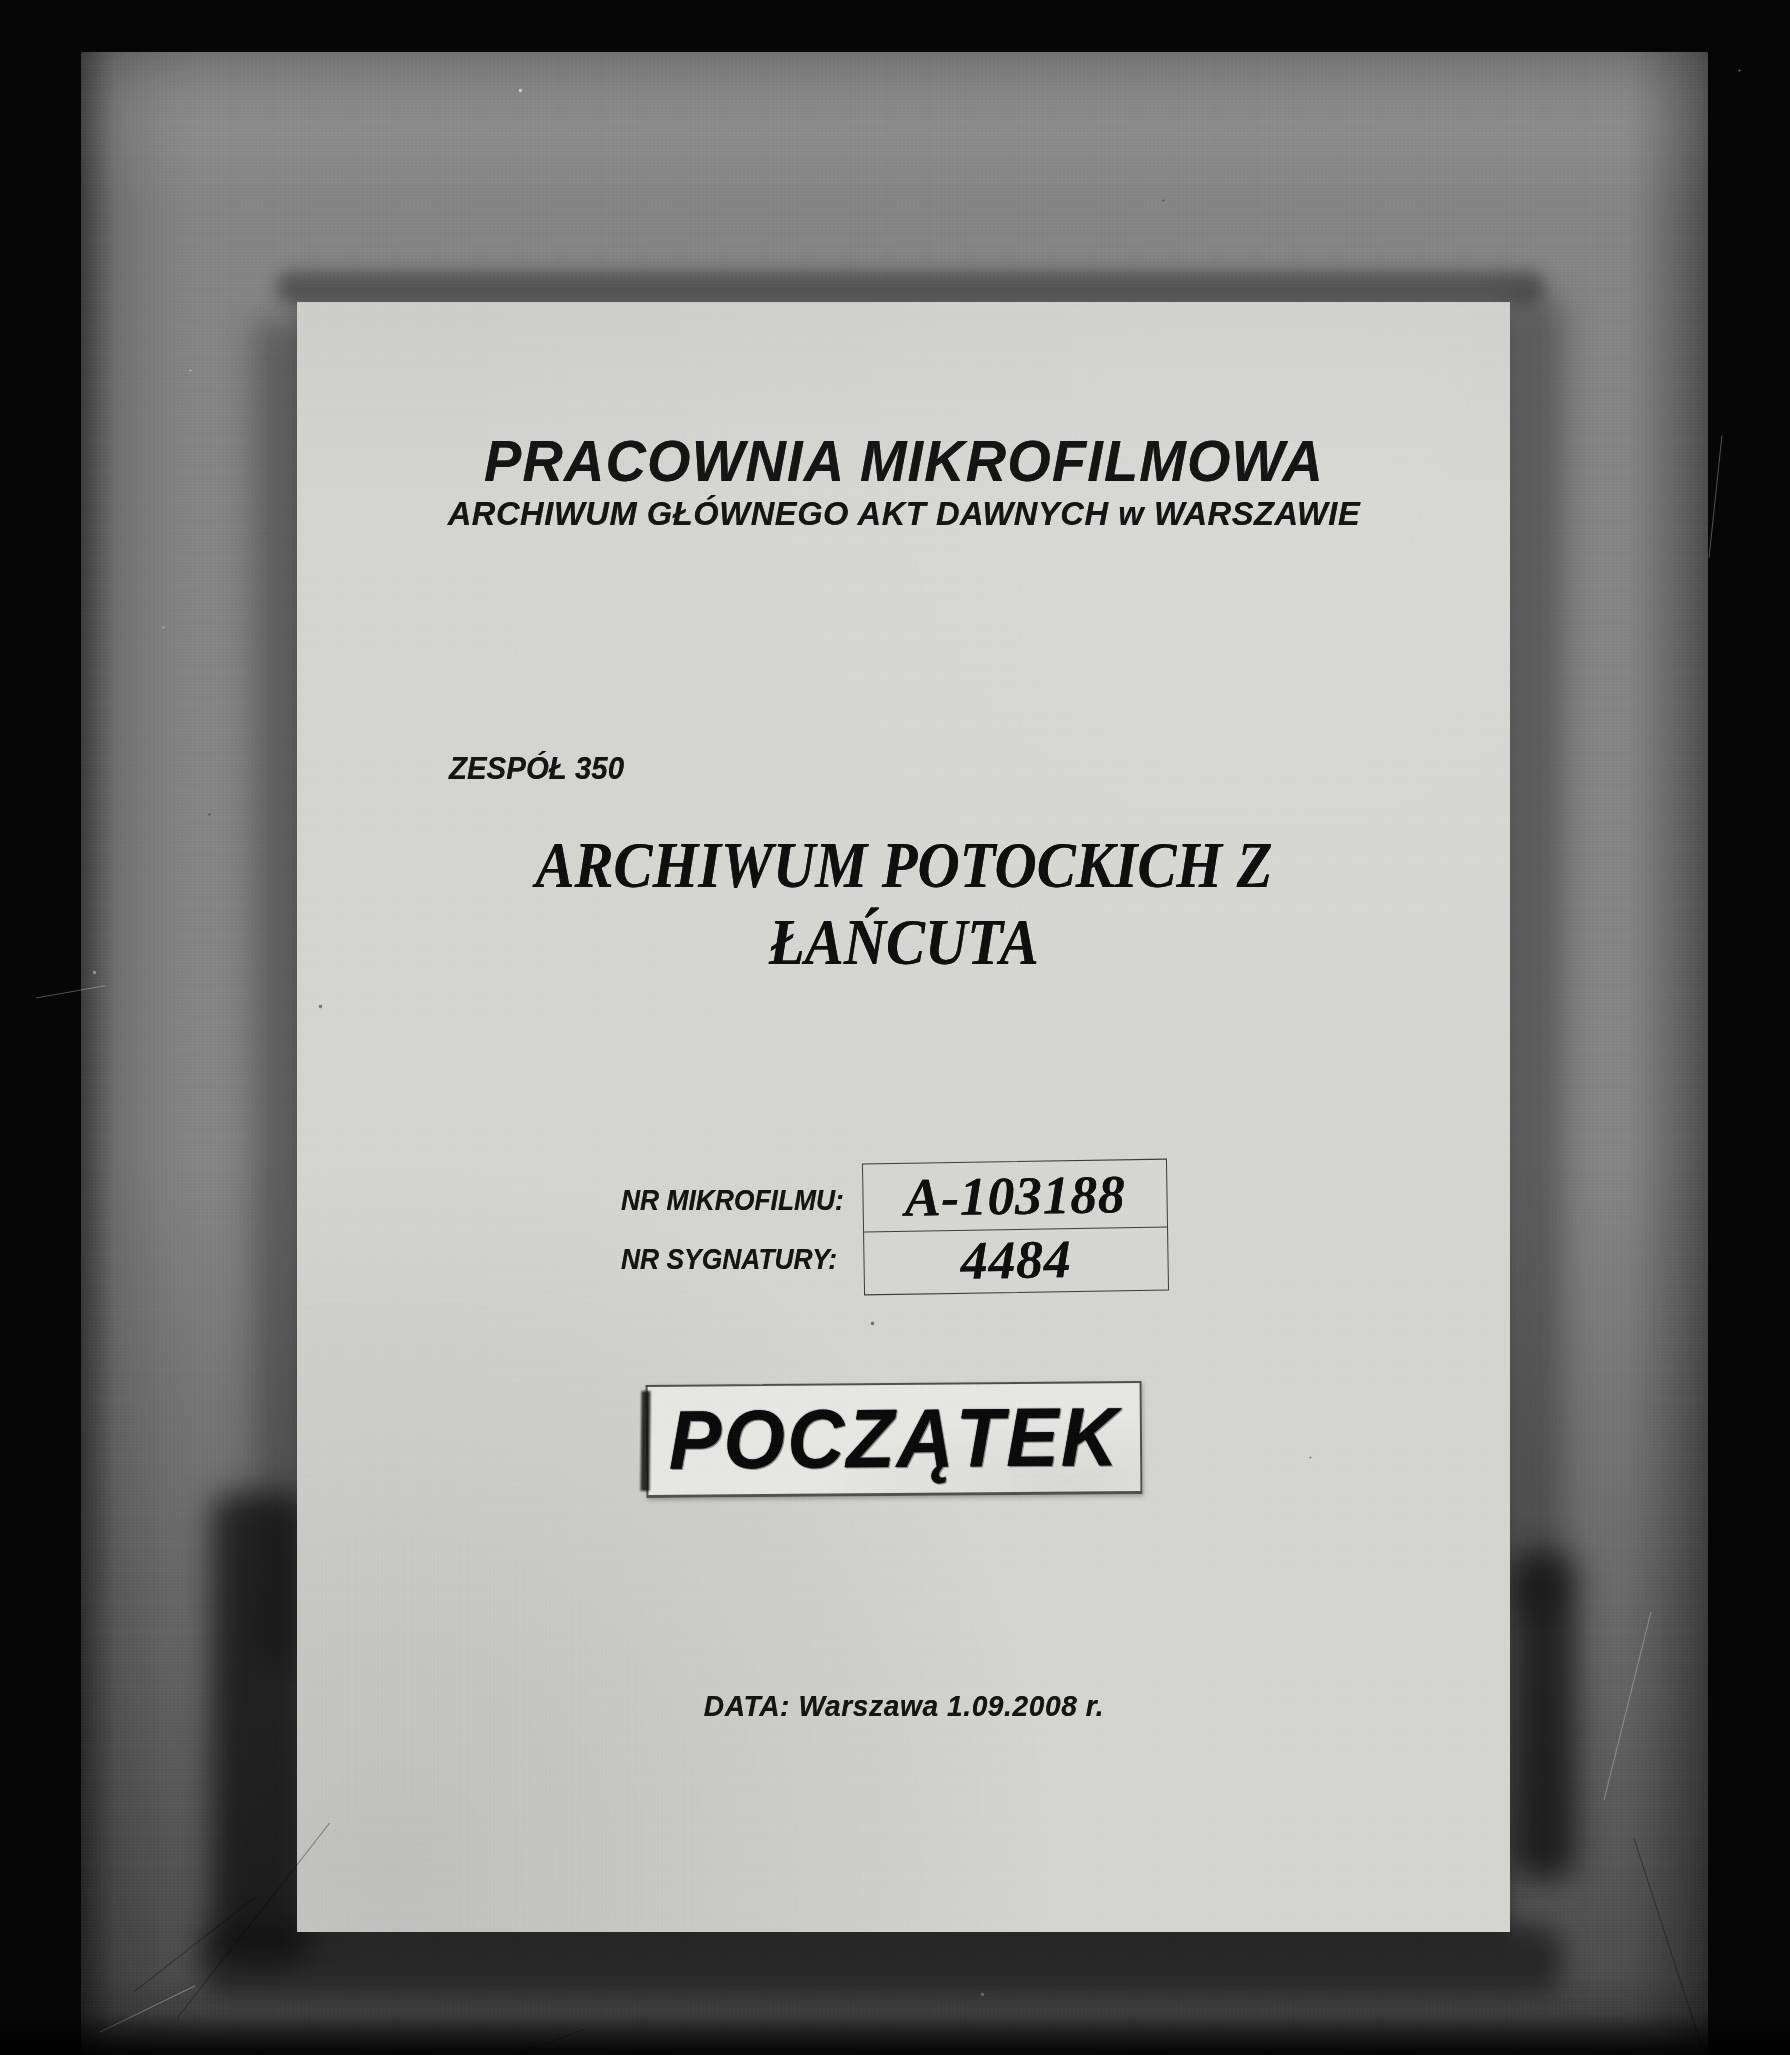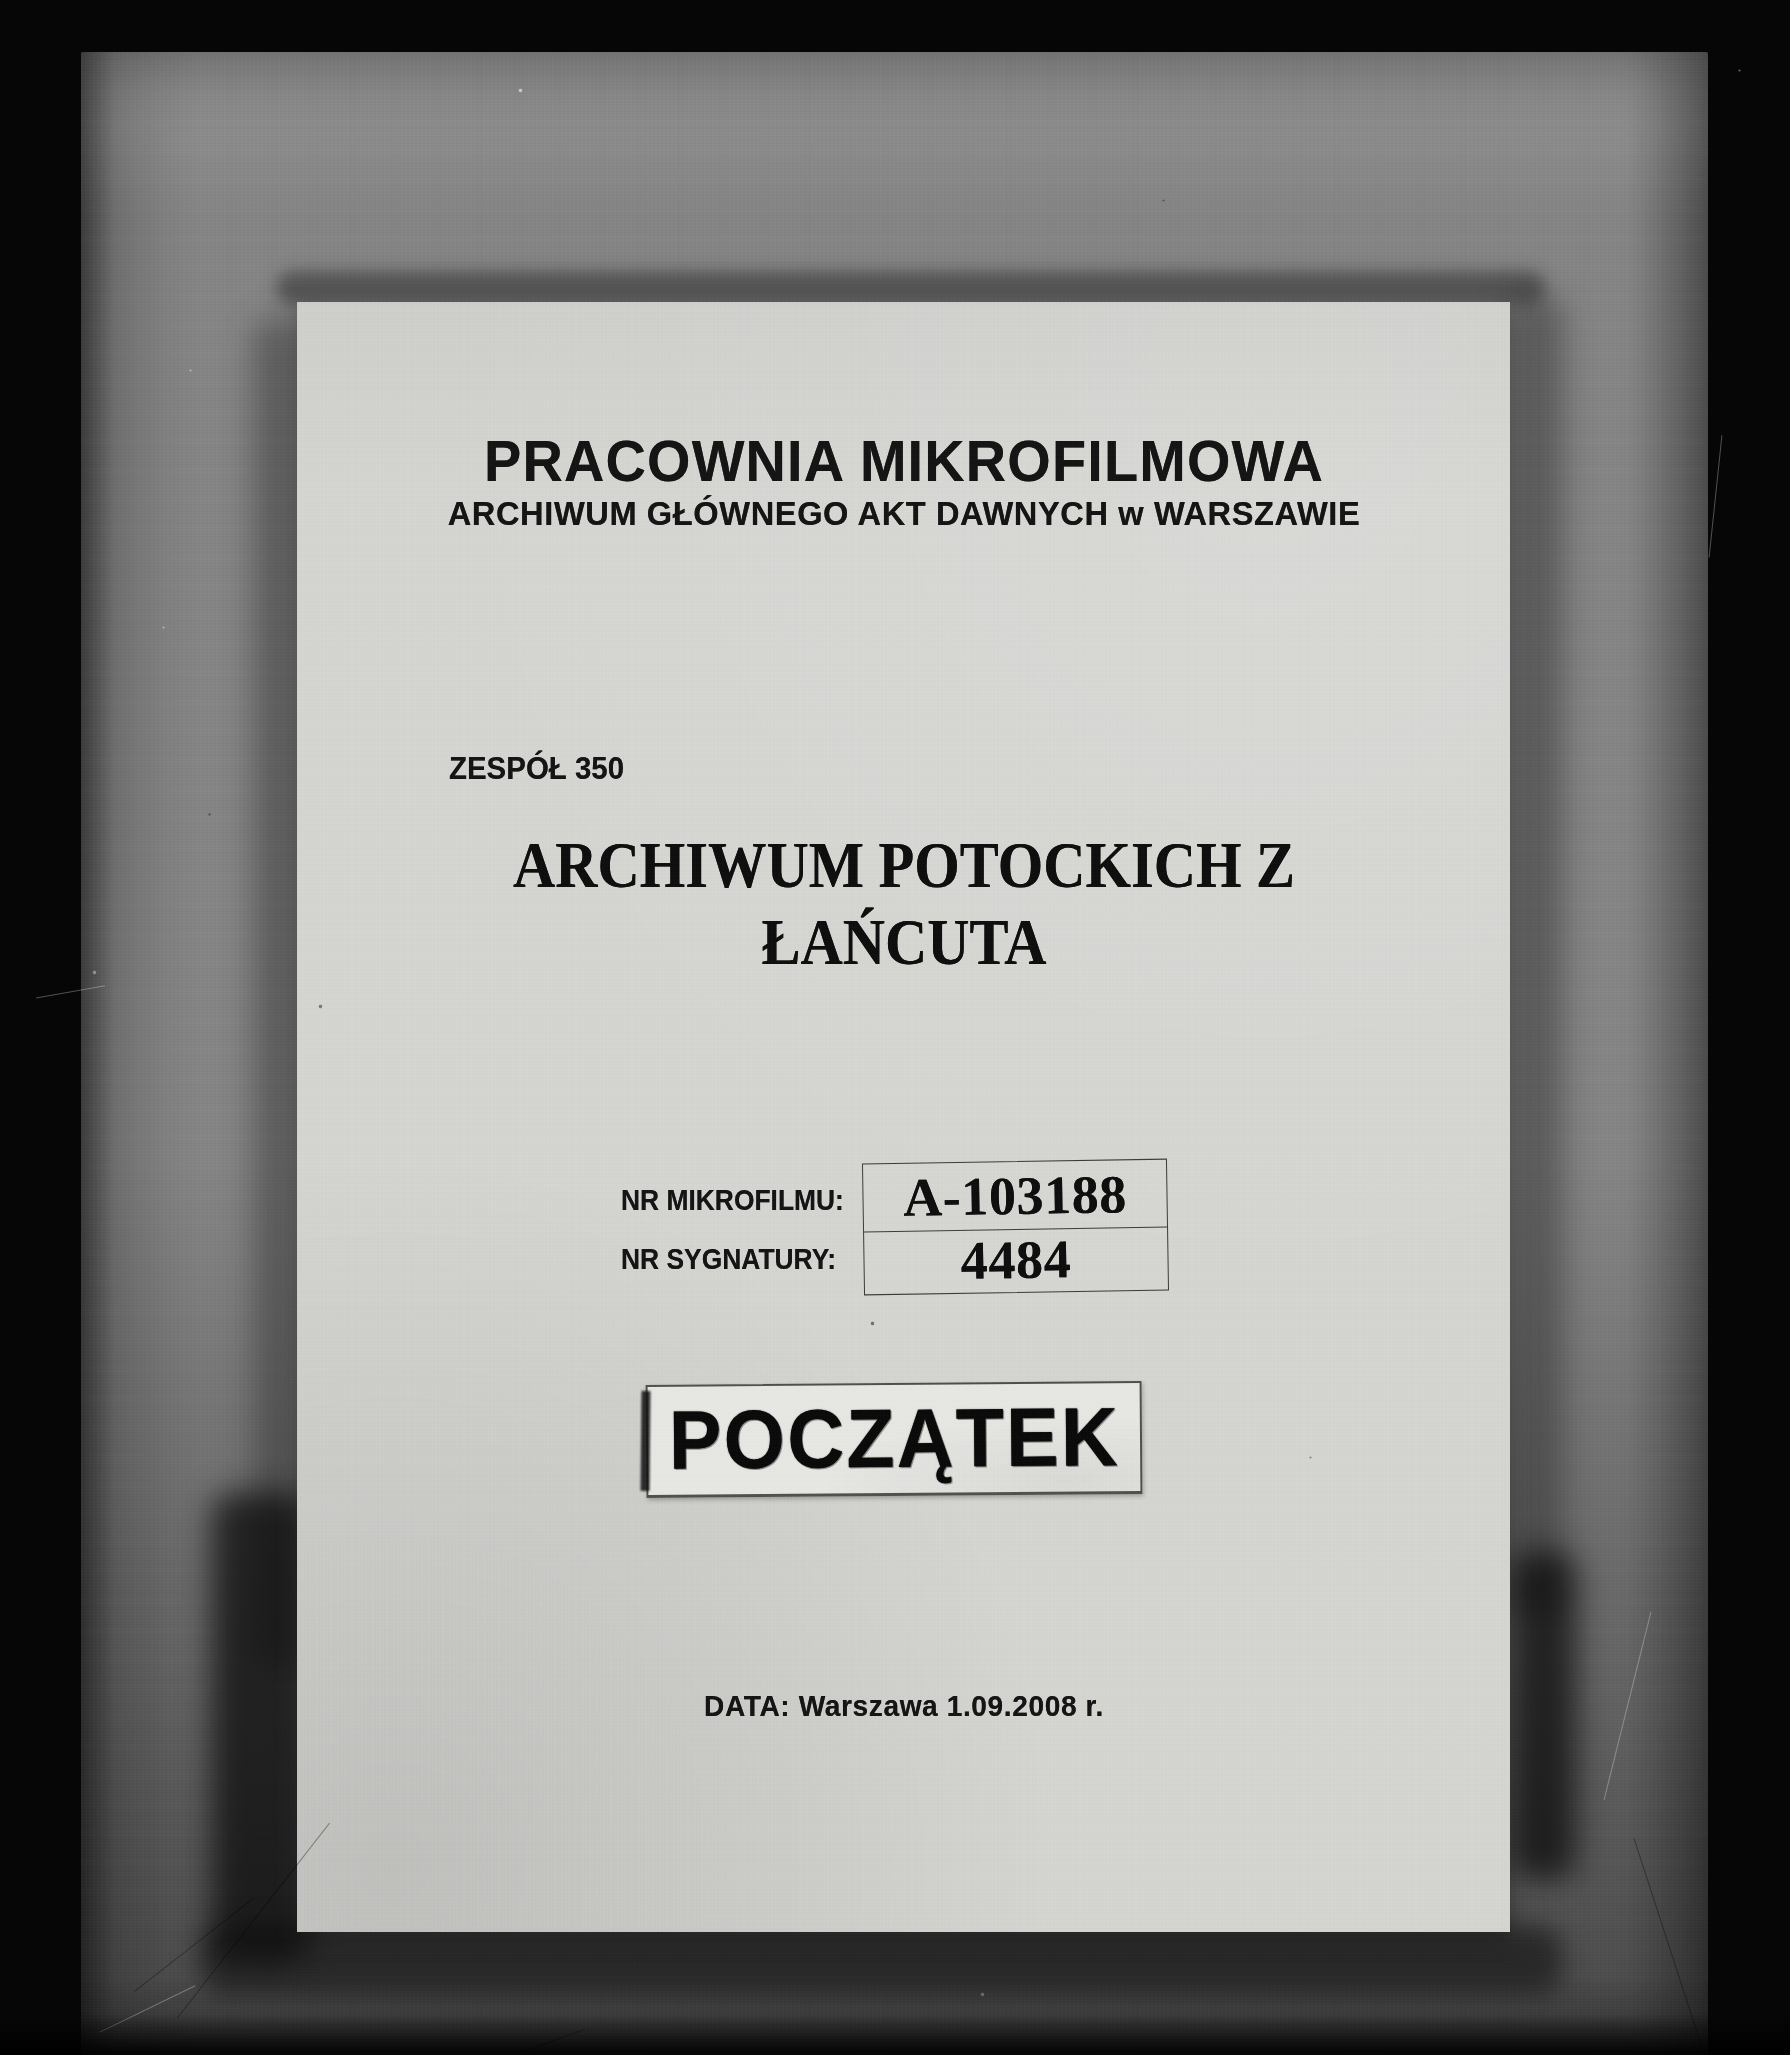--- a/index.html
+++ b/index.html
@@ -4,21 +4,21 @@
 <style>
   :root{
     --backdrop:#060606; --board:#858585; --paper:#d5d5d2;
     --sticker:#e7e7e4; --ink:#141414;
   }
   *{margin:0;padding:0;box-sizing:border-box;}
   body{background:#000;}
   .scene{
     position:relative; width:1791px; height:2056px;
     background:var(--backdrop); overflow:hidden;
-    font-family:"Liberation Sans", sans-serif; color:var(--ink);
+    font-family:"Liberation Sans", sans-serif; color:var(--ink);font-style:italic;
   }
   
   .board{
     position:absolute; left:81px; top:52px; width:1627px; height:2004px;
     background:
       linear-gradient(to bottom, rgba(255,255,255,.06) 0 4%, rgba(0,0,0,0) 8%),
       linear-gradient(to right, rgba(0,0,0,.45) 0, rgba(0,0,0,.12) 2%, rgba(0,0,0,0) 7%),
       linear-gradient(to left, rgba(0,0,0,.30) 0, rgba(0,0,0,0) 5%),
       linear-gradient(to bottom, rgba(0,0,0,0) 0 55%, rgba(0,0,0,.22) 78%, rgba(0,0,0,.42) 96%, rgba(0,0,0,.62) 100%),
       var(--board);

